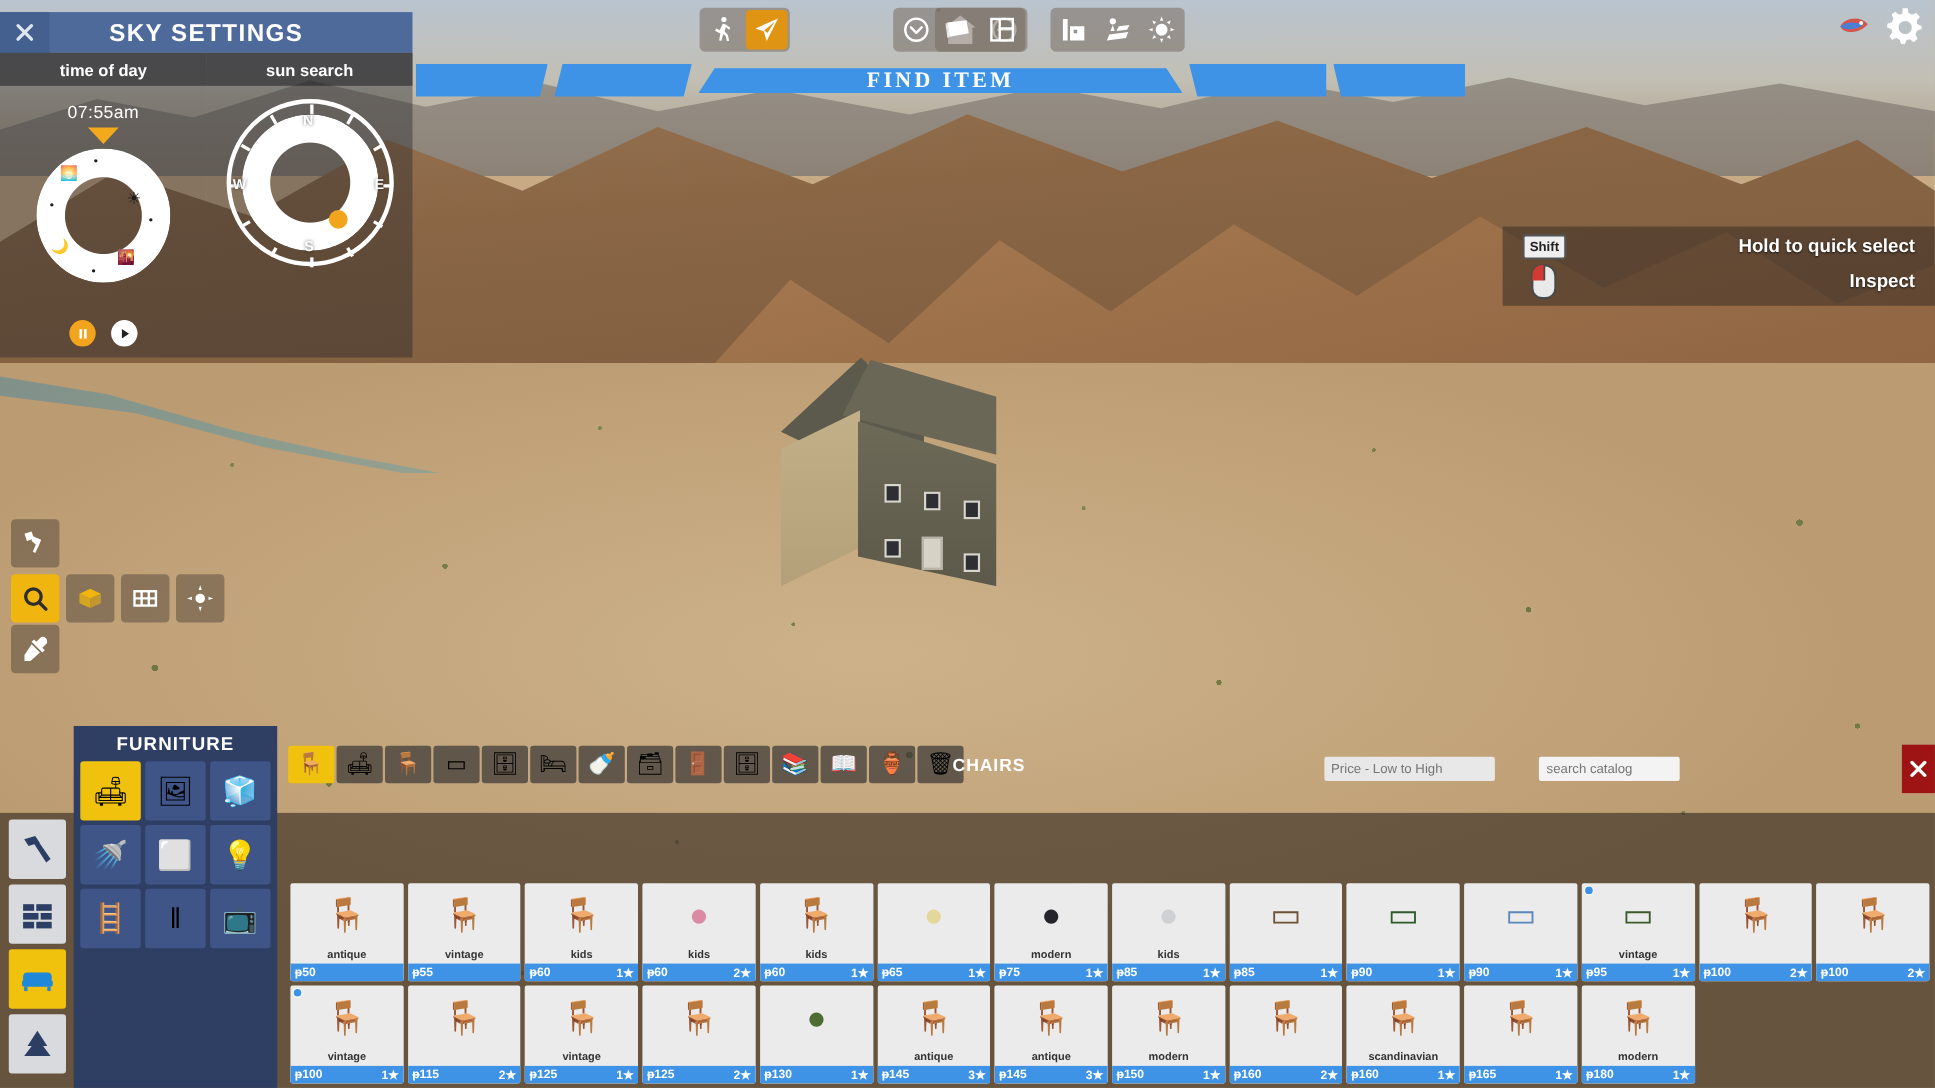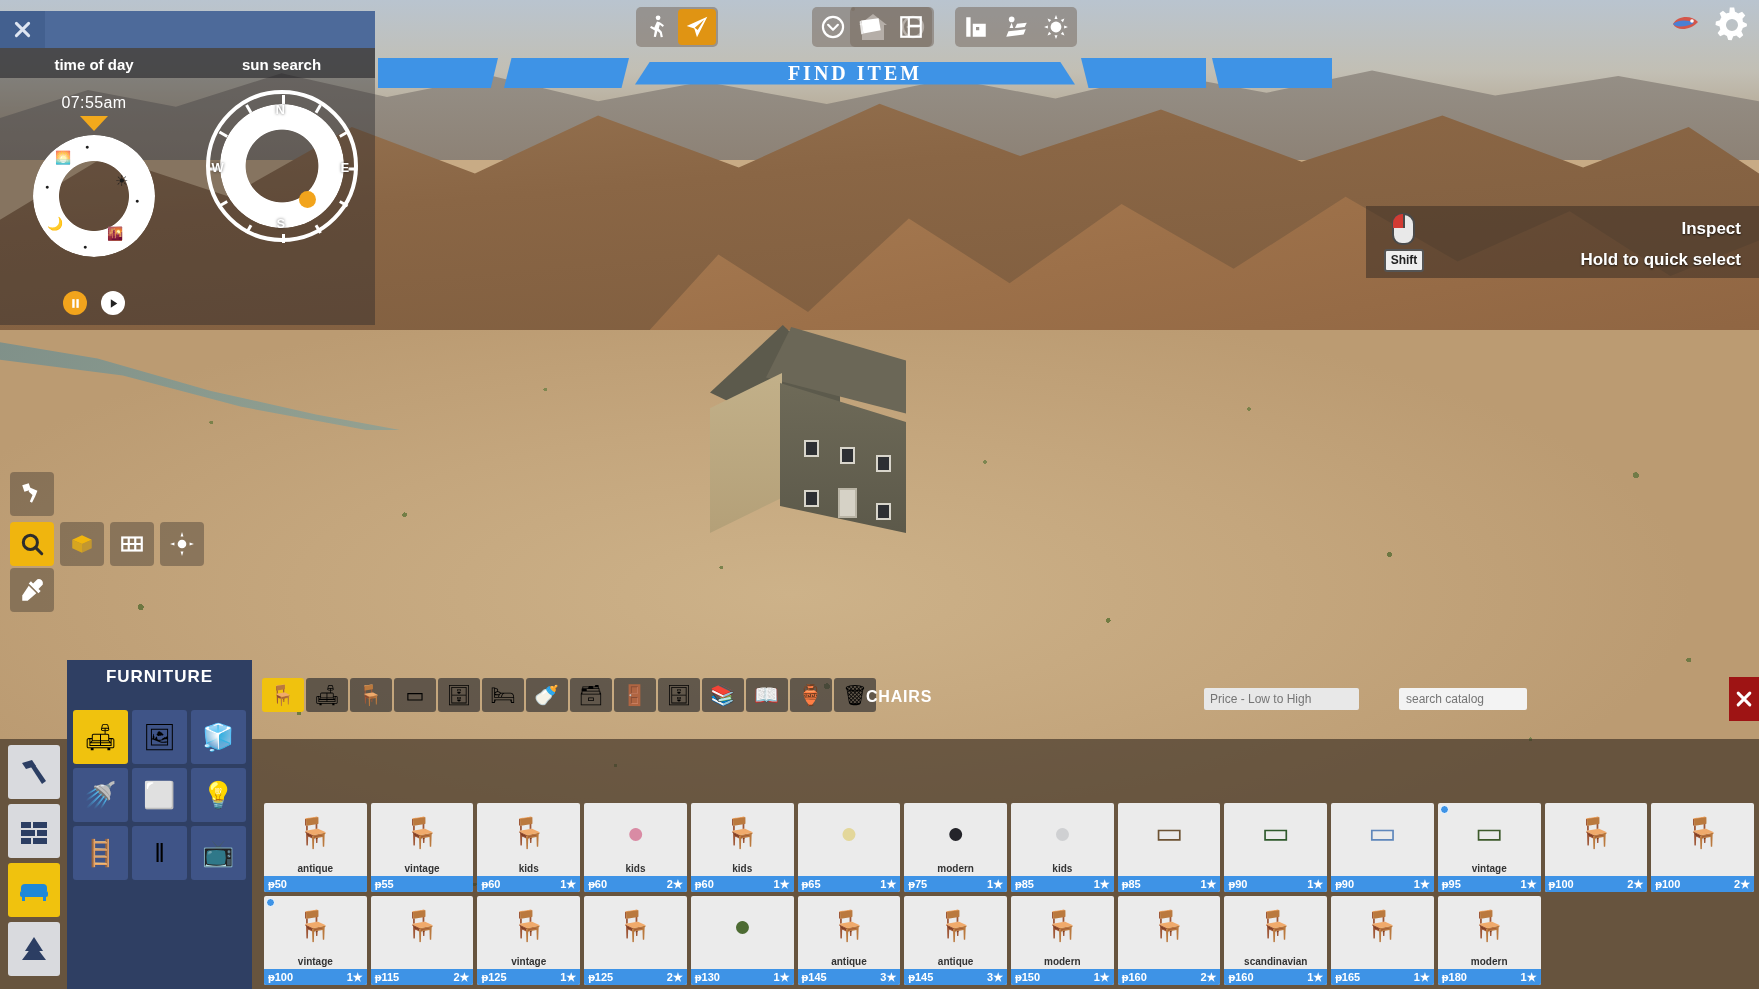--- a/index.html
+++ b/index.html
@@ -316,21 +316,21 @@
   }
   .mode-btn.active { background: #f0c20e; color: #1f88d8; }
   .mode-btn svg { width: 32px; height: 32px; }
 
   
   .furn-panel {
     position: absolute; left: 67px; bottom: 0; width: 185px; height: 329px;
     background: #2f3f63;
   }
   .furn-title {
-    height: 50px; line-height: 34px; text-align: center;
+    height: 32px; line-height: 34px; text-align: center;
     color: #fff; font-size: 17px; font-weight: bold; letter-spacing: 1px;
   }
   .furn-grid {
     display: grid; grid-template-columns: repeat(3, 1fr);
     gap: 4px; padding: 0 6px;
   }
   .furn-cell {
     height: 54px; background: #3f5487; border-radius: 3px;
     display: flex; align-items: center; justify-content: center;
     cursor: pointer; font-size: 26px; line-height: 1;
@@ -548,20 +548,21 @@
     <div class="fb-seg fb-s4"></div>
   </div>
 
   <div class="sky-panel">
     <div class="sky-title-bar">
       <div class="sky-close">
         <svg viewBox="0 0 24 24" stroke="#dfe6f2" stroke-width="3.4" stroke-linecap="round">
           <path d="M5 5 L19 19 M19 5 L5 19"></path>
         </svg>
       </div>
+      <div class="sky-title">SKY SETTINGS</div>
     </div>
 
     <div class="sky-body">
 
       <div class="sky-col tod">
         <div class="sky-col-head">time of day</div>
         <div class="tod-time">07:55am</div>
         <div class="tod-caret"></div>
         <div class="dial-wrap">
           <div class="dial-ring"></div>
@@ -613,26 +614,26 @@
           <div class="compass-lbl" style="left:6px;top:70px;">W</div>
           <div class="sun-dot"></div>
         </div>
       </div>
 
     </div>
   </div>
 
   <div class="hint-box">
     <div class="hint-row">
+      <div class="key-cap">Shift</div>
+      <div class="hint-label">Hold to quick select</div>
+    </div>
+    <div class="hint-row">
       <div class="mouse-ico"></div>
       <div class="hint-label">Inspect</div>
-    </div>
-    <div class="hint-row">
-      <div class="key-cap">Shift</div>
-      <div class="hint-label">Hold to quick select</div>
     </div>
   </div>
 
   <div class="left-tools">
     <div class="lt-btn">
       <svg viewBox="0 0 24 24" fill="currentColor">
         <path d="M3 4 L9 2 L11 8 L5 10 Z"></path>
           <path d="M10 6 L17 9 L15 14 L12 20 L10 19 L12.5 13 L9 10 Z"></path>
       </svg>
     </div>

